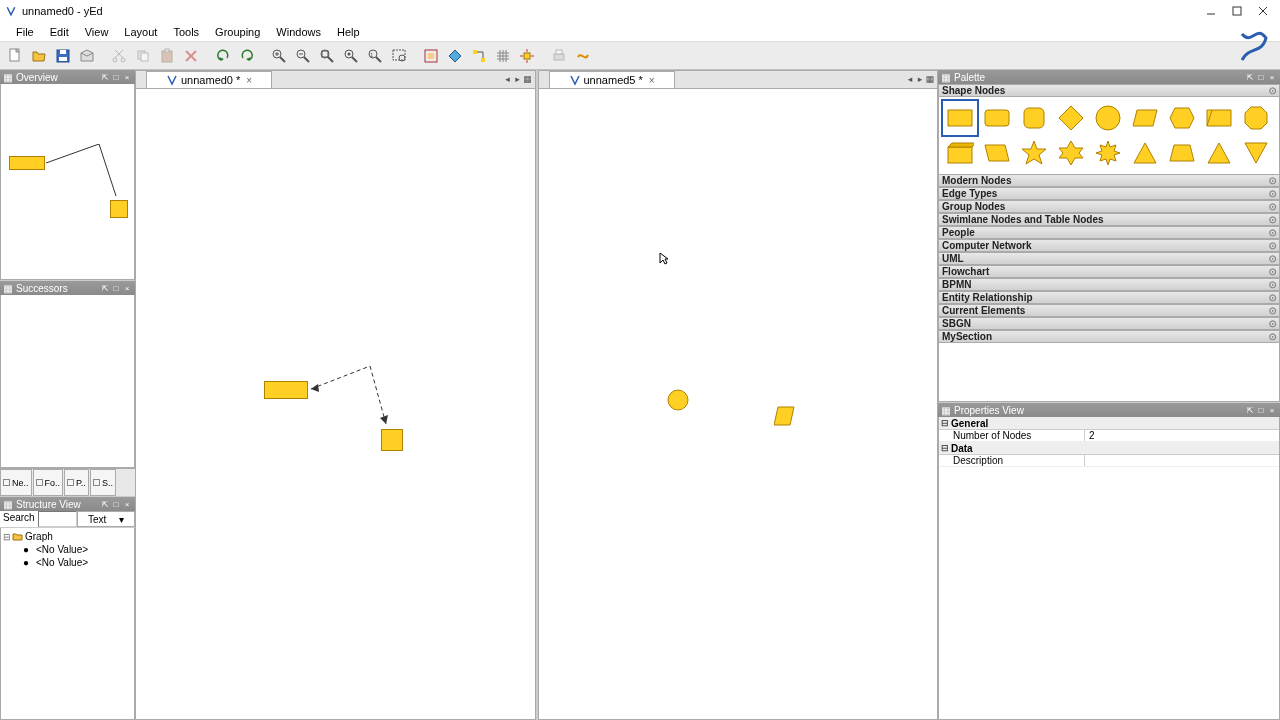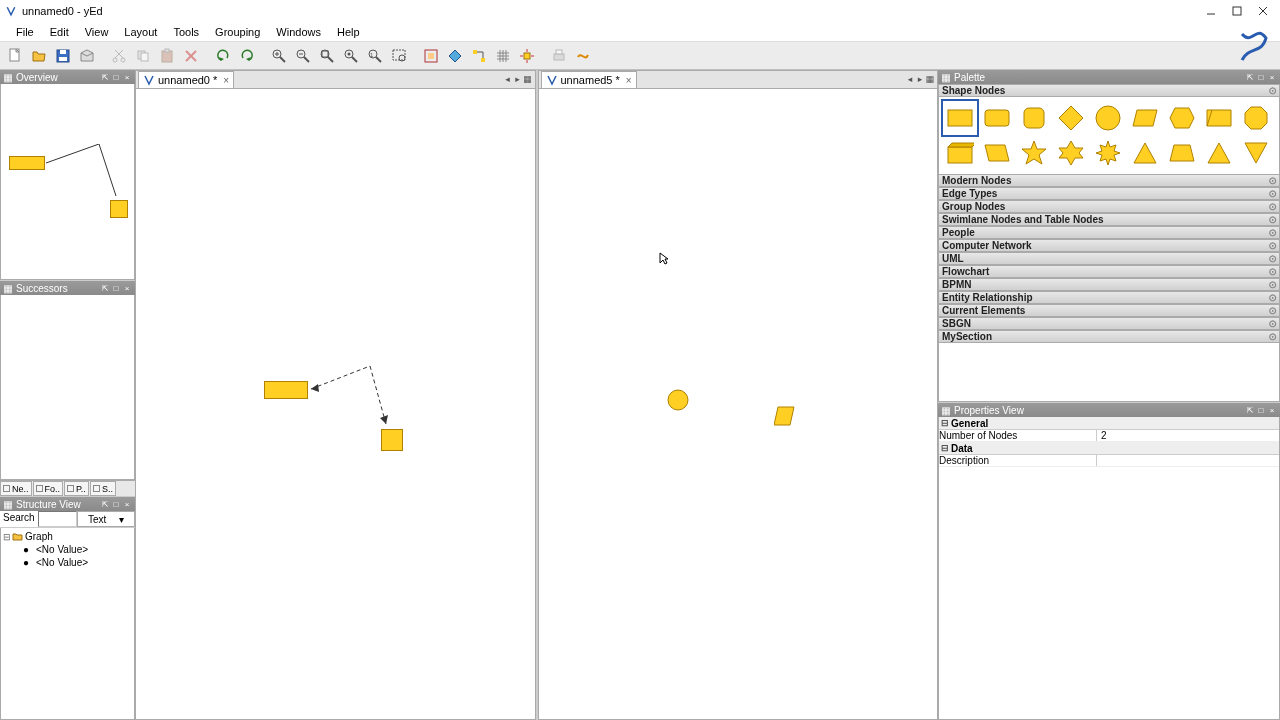--- a/index.html
+++ b/index.html
@@ -45,29 +45,29 @@
 .struct-search .fld { flex:1; border:1px inset #ccc; font-size:10px; background:#fff;}
 .struct-search .combo { width:58px; border:1px solid #aaa; font-size:10px; display:flex; align-items:center; padding:0 10px; justify-content:space-between;}
 
 .tree { font-size: 10px; padding: 2px; }
 .tree-row { display: flex; align-items: center; height: 13px; }
 .tree-row .indent { display:inline-block; }
 .tree-row .toggle { width:9px; font-size:9px; color:#666;}
 .tree-row .ticon { width:11px; height:11px; margin-right:2px; display:inline-flex;}
 .tree-row .tlabel { white-space: nowrap; }
 
-.nb-tabs-row { height:16px; display:flex; background:#e8e8e8; border-top:1px solid #aaa;text-align:right;}
+.nb-tabs-row { height:28px; display:flex; background:#e8e8e8; border-top:1px solid #aaa;text-align:right;}
 .nb-tab { font-size:9px; padding:1px 2px; border:1px solid #aaa; display:flex; align-items:center; margin-right:1px; background:#f5f5f5; overflow:hidden; white-space:nowrap;}
 .nb-tab .sq { width:7px; height:7px; margin-right:2px; border:1px solid #888;}
 
 
 .editors { flex: 1; display: flex; gap: 2px; background:#ccc;}
 .editor { flex: 1; display: flex; flex-direction: column; border:1px solid #aaa; background:#fff;}
 .editor-tabs { height: 18px; background: #e4e4e4; display: flex; align-items: flex-end; border-bottom:1px solid #aaa; position:relative;}
-.tab { height: 17px; background: #fff; border: 1px solid #aaa; border-bottom: none; display: flex; align-items: center; padding: 0 4px; font-size: 11px; margin-left:2px;}
+.tab { height: 17px; background: #fff; border: 1px solid #aaa; border-bottom: none; display: flex; align-items: center; padding: 0 19px; font-size: 11px; margin-left:10px;}
 .tab .tab-icon { width:12px; height:12px; margin-right:3px; display:inline-flex;}
 .tab .tab-close { margin-left: 6px; font-size: 10px; color: #666; }
 .editor-navbtns { position:absolute; right:2px; top:2px; display:flex; gap:0;}
 .editor-navbtns .nv { width:10px; height:12px; font-size:9px; color:#555; display:flex; align-items:center; justify-content:center;}
 .canvas { flex: 1; background: #fff; position: relative; }
 
 
 .right-col { width: 342px; display: flex; flex-direction: column; gap:1px; background:#ccc;}
 .palette { height: 330px; }
 .pal-section { height: 13px; background: linear-gradient(#e8e8e8,#d0d0d0); border:1px solid #aaa; font-size: 10px; font-weight: bold; padding: 0 3px; display:flex; align-items:center; color:#222;}
@@ -77,21 +77,21 @@
 .shape-cell { width: 32px; height: 32px; display:flex; align-items:center; justify-content:center;}
 .shape-cell.selected { outline: 2px solid #2a5db0; outline-offset: 1px; }
 .shape-cell svg { width: 28px; height: 28px; }
 .pal-blank { flex:1; background:#fff; border:1px solid #aaa; border-top:none;}
 
 .props { flex: 1; }
 .prop-body { background:#fff; flex:1; font-size:10px;}
 .prop-group { height:13px; background:#eee; border-bottom:1px solid #ccc; display:flex; align-items:center; font-weight:bold; padding-left:2px;}
 .prop-group .pm { width:10px; font-size:9px; color:#555;}
 .prop-row { height:12px; display:flex; border-bottom:1px solid #eee;}
-.prop-row .k { width:158px; padding-left:0; border-right:1px solid #ccc;}
+.prop-row .k { width:146px; padding-left:14px; border-right:1px solid #ccc;}
 .prop-row .v { flex:1; padding-left:4px;}
 
 
 .node-rect { position:absolute; background:#ffd023; border:1px solid #b08000;}
 </style>
 </head>
 <body>
 
 <div class="titlebar">
   <span class="app-icon">

